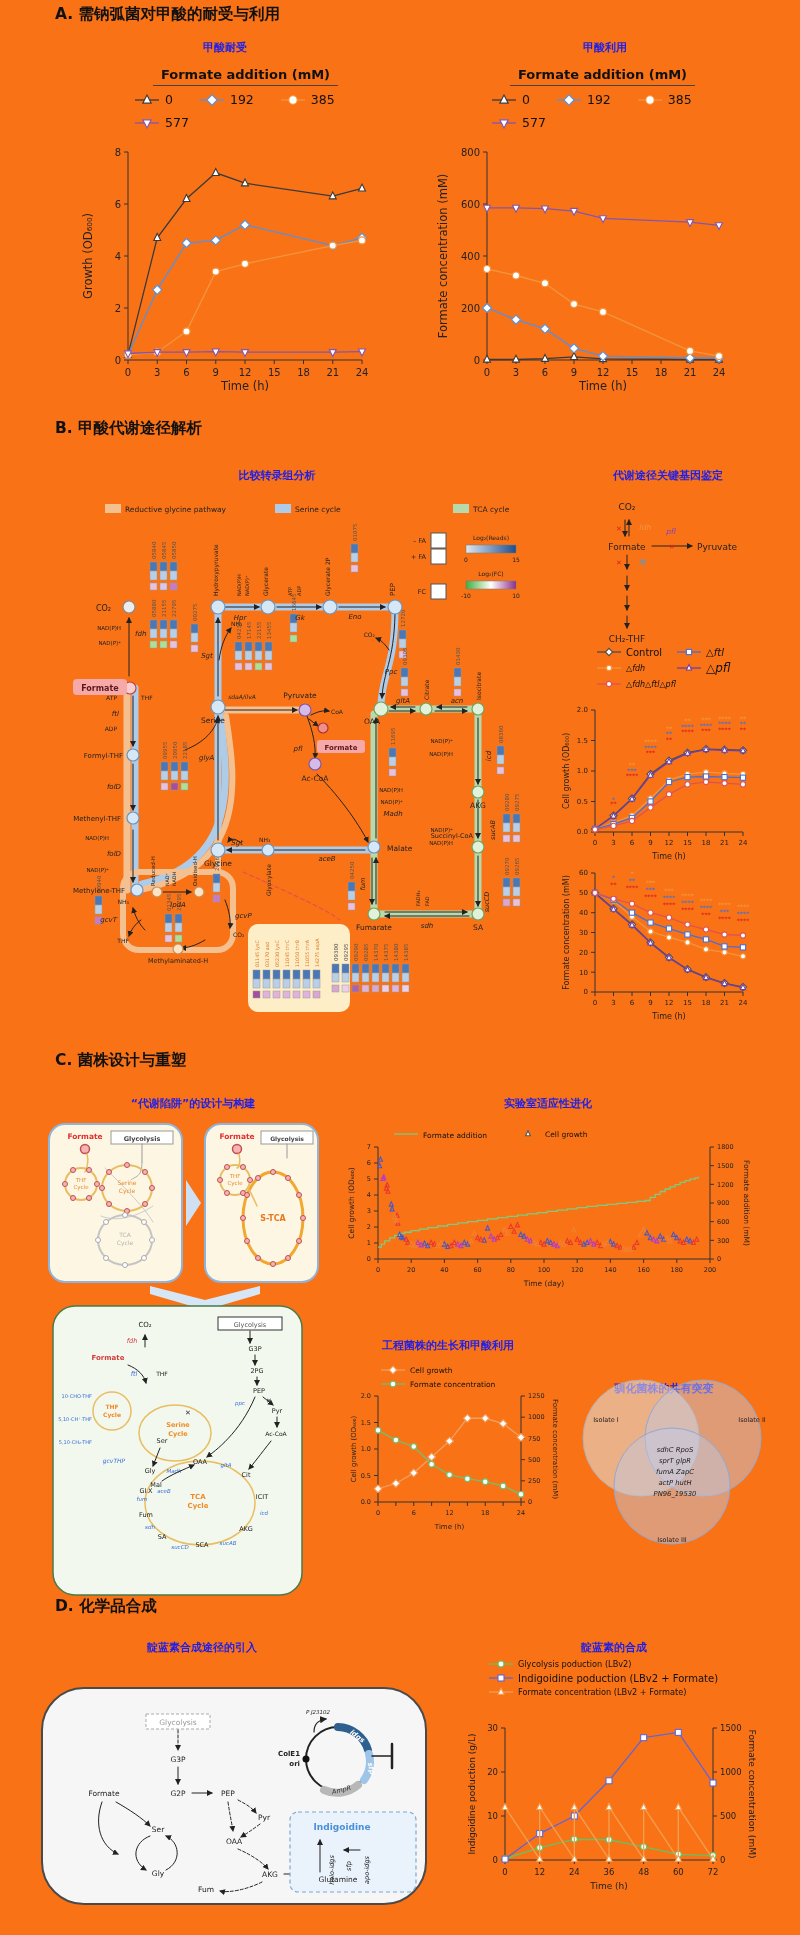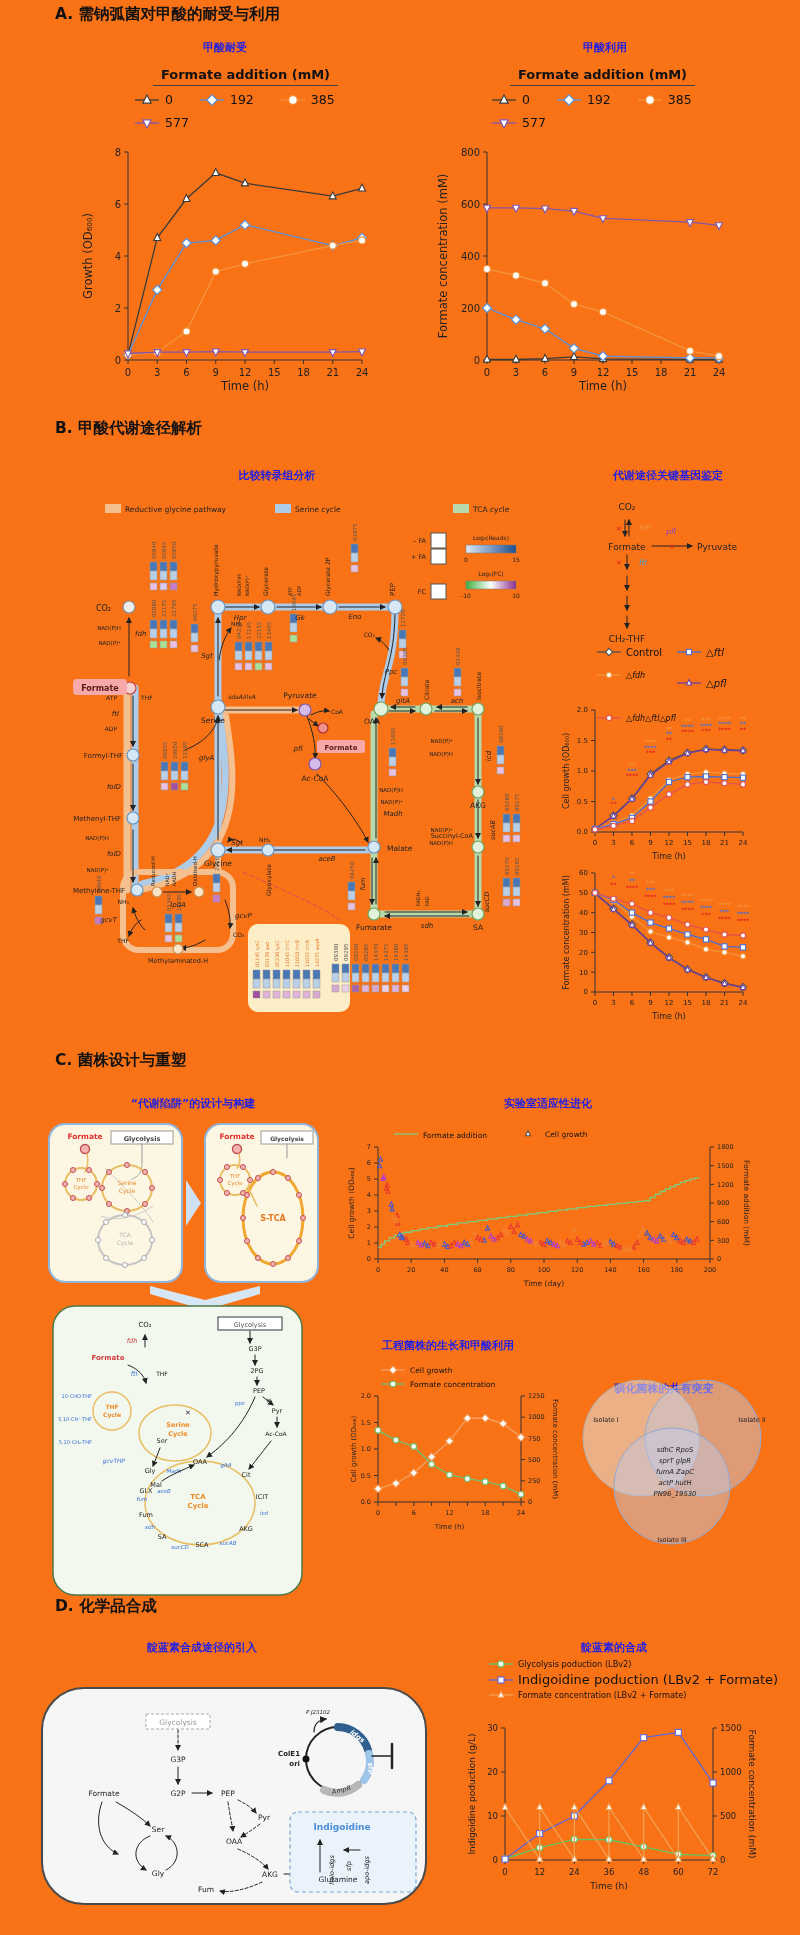--- a/index.html
+++ b/index.html
@@ -727,28 +727,28 @@
           </svg>
           <span class="it">△ftl</span>
         </div>
         <div class="leg-item" style="font-size: 8px;">
           <svg width="26" height="12">
             <line x1="1" y1="6" x2="25" y2="6" stroke="#f2953f" stroke-width="1.3"></line>
             <circle cx="13" cy="6" r="2.6" fill="#fff" stroke="#f2953f" stroke-width="1.1"></circle>
           </svg>
           <span class="it">△fdh</span>
         </div>
-        <div class="leg-item" style="font-size: 10px; margin-top: 16px;">
+        <div class="leg-item" style="font-size: 12px;">
           <svg width="26" height="12">
             <line x1="1" y1="6" x2="25" y2="6" stroke="#7040a0" stroke-width="1.3"></line>
             <polygon points="13,2.5999999999999996 15.6,7.95 10.4,7.95" fill="#fff" stroke="#7040a0" stroke-width="1.1"></polygon>
           </svg>
           <span class="it">△pfl</span>
         </div>
-        <div class="leg-item" style="font-size: 8px; margin-top: 20px;">
+        <div class="leg-item" style="font-size: 8px;">
           <svg width="26" height="12">
             <line x1="1" y1="6" x2="25" y2="6" stroke="#e05252" stroke-width="1.3"></line>
             <circle cx="13" cy="6" r="2.6" fill="#fff" stroke="#e05252" stroke-width="1.1"></circle>
           </svg>
           <span class="it">△fdh△ftl△pfl</span>
         </div>
       </div>
     </div>
   <div class="chart" style="left:553px;top:656px">
       <svg width="250" height="212">
@@ -1615,21 +1615,21 @@
     </div>
   <div class="sm-legend" style="left:488px;top:1658px">
       <div class="col">
         <div class="leg-item" style="font-size: 8.2px;">
           <svg width="26" height="12">
             <line x1="1" y1="6" x2="25" y2="6" stroke="#62c462" stroke-width="1.3"></line>
             <circle cx="13" cy="6" r="3" fill="#fff" stroke="#62c462" stroke-width="1.1"></circle>
           </svg>
           <span>Glycolysis poduction (LBv2)</span>
         </div>
-        <div class="leg-item" style="font-size: 13px;">
+        <div class="leg-item" style="font-size: 10px;">
           <svg width="26" height="12">
             <line x1="1" y1="6" x2="25" y2="6" stroke="#6065d8" stroke-width="1.3"></line>
             <rect x="10" y="3" width="6" height="6" fill="#fff" stroke="#6065d8" stroke-width="1.1"></rect>
           </svg>
           <span>Indigoidine poduction (LBv2 + Formate)</span>
         </div>
         <div class="leg-item" style="font-size: 8.2px;">
           <svg width="26" height="12">
             <line x1="1" y1="6" x2="25" y2="6" stroke="#f2a052" stroke-width="1.3"></line>
             <polygon points="13,2.2 16,8.25 10,8.25" fill="#fff" stroke="#f2a052" stroke-width="1.1"></polygon>

